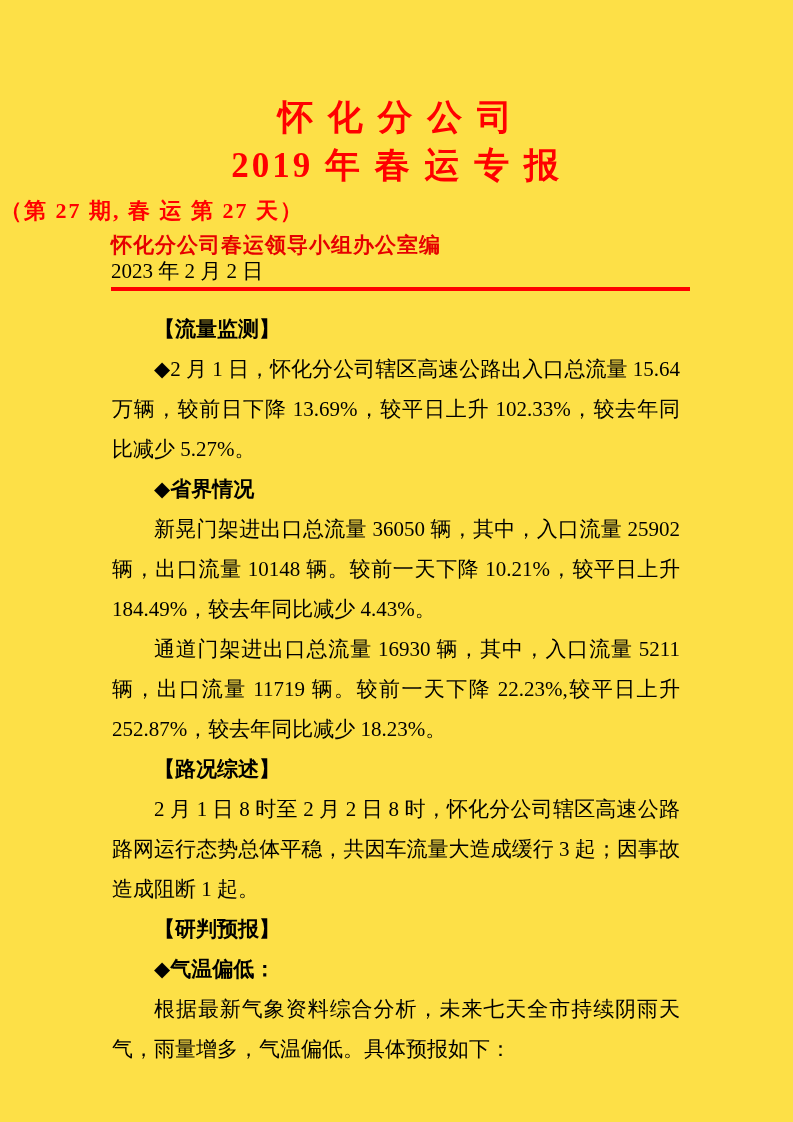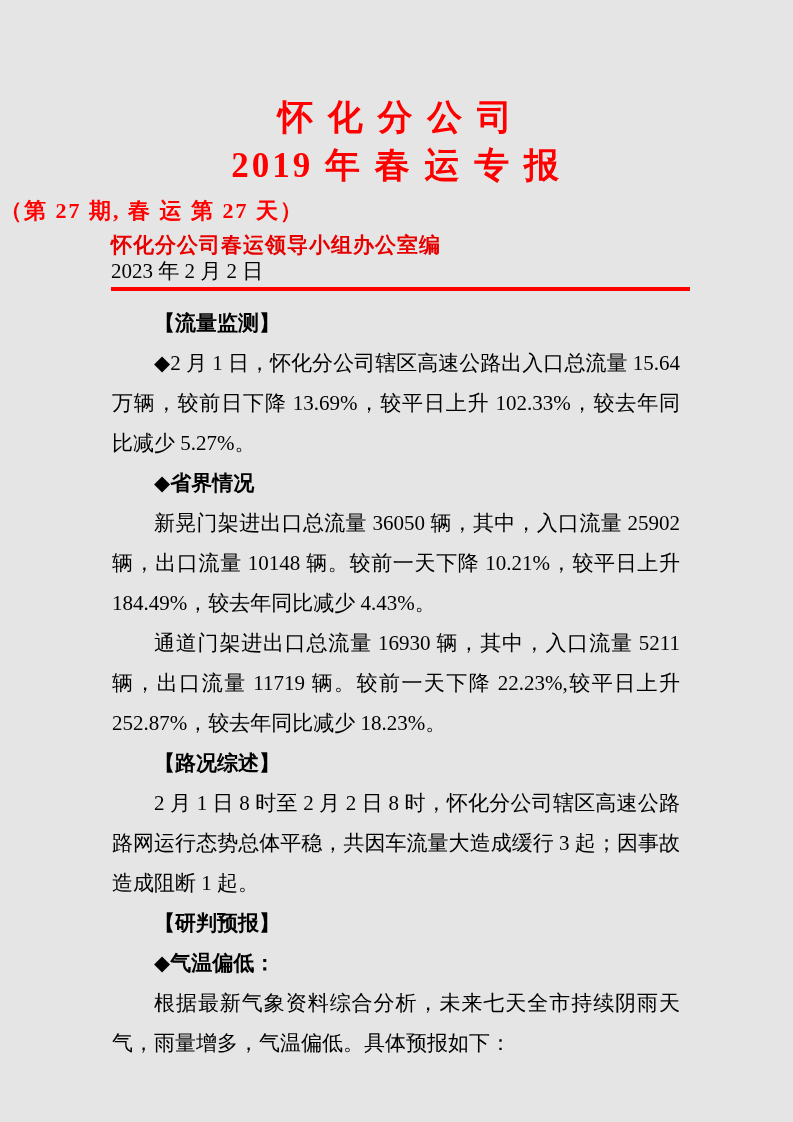--- a/index.html
+++ b/index.html
@@ -1,21 +1,21 @@
 <!DOCTYPE html>
 <html><head>
 <meta charset="utf-8">
 <style>
   html, body { margin: 0; padding: 0; background: #ffffff; }
   .page {
     position: relative;
     width: 793px;
     height: 1122px;
     margin: 0 auto;
-    background: #e5e5e5;
+    background: #fde047;
     overflow: hidden;
     font-family: "Liberation Serif", "DejaVu Serif", serif;
     color: #000000;
     box-sizing: border-box;
     padding-top: 96px;
   }
   .title-line {
     text-align: center;
     color: #ff0000;
     font-weight: bold;
@@ -57,21 +57,21 @@
     font-weight: normal;
   }
   .header-divider {
     width: 579px;
     height: 4px;
     background: #ff0000;
     margin: 3px 0 0 111px;
   }
   .doc-body {
     width: 568px;
-    margin: 12px 0 0 112px;
+    margin: 18px 0 0 112px;
     font-size: 21px;
     line-height: 40px;
     text-align: justify;
   }
   .doc-body p {
     margin: 0;
     padding: 0;
     text-indent: 2em;
   }
   .sec-heading {

